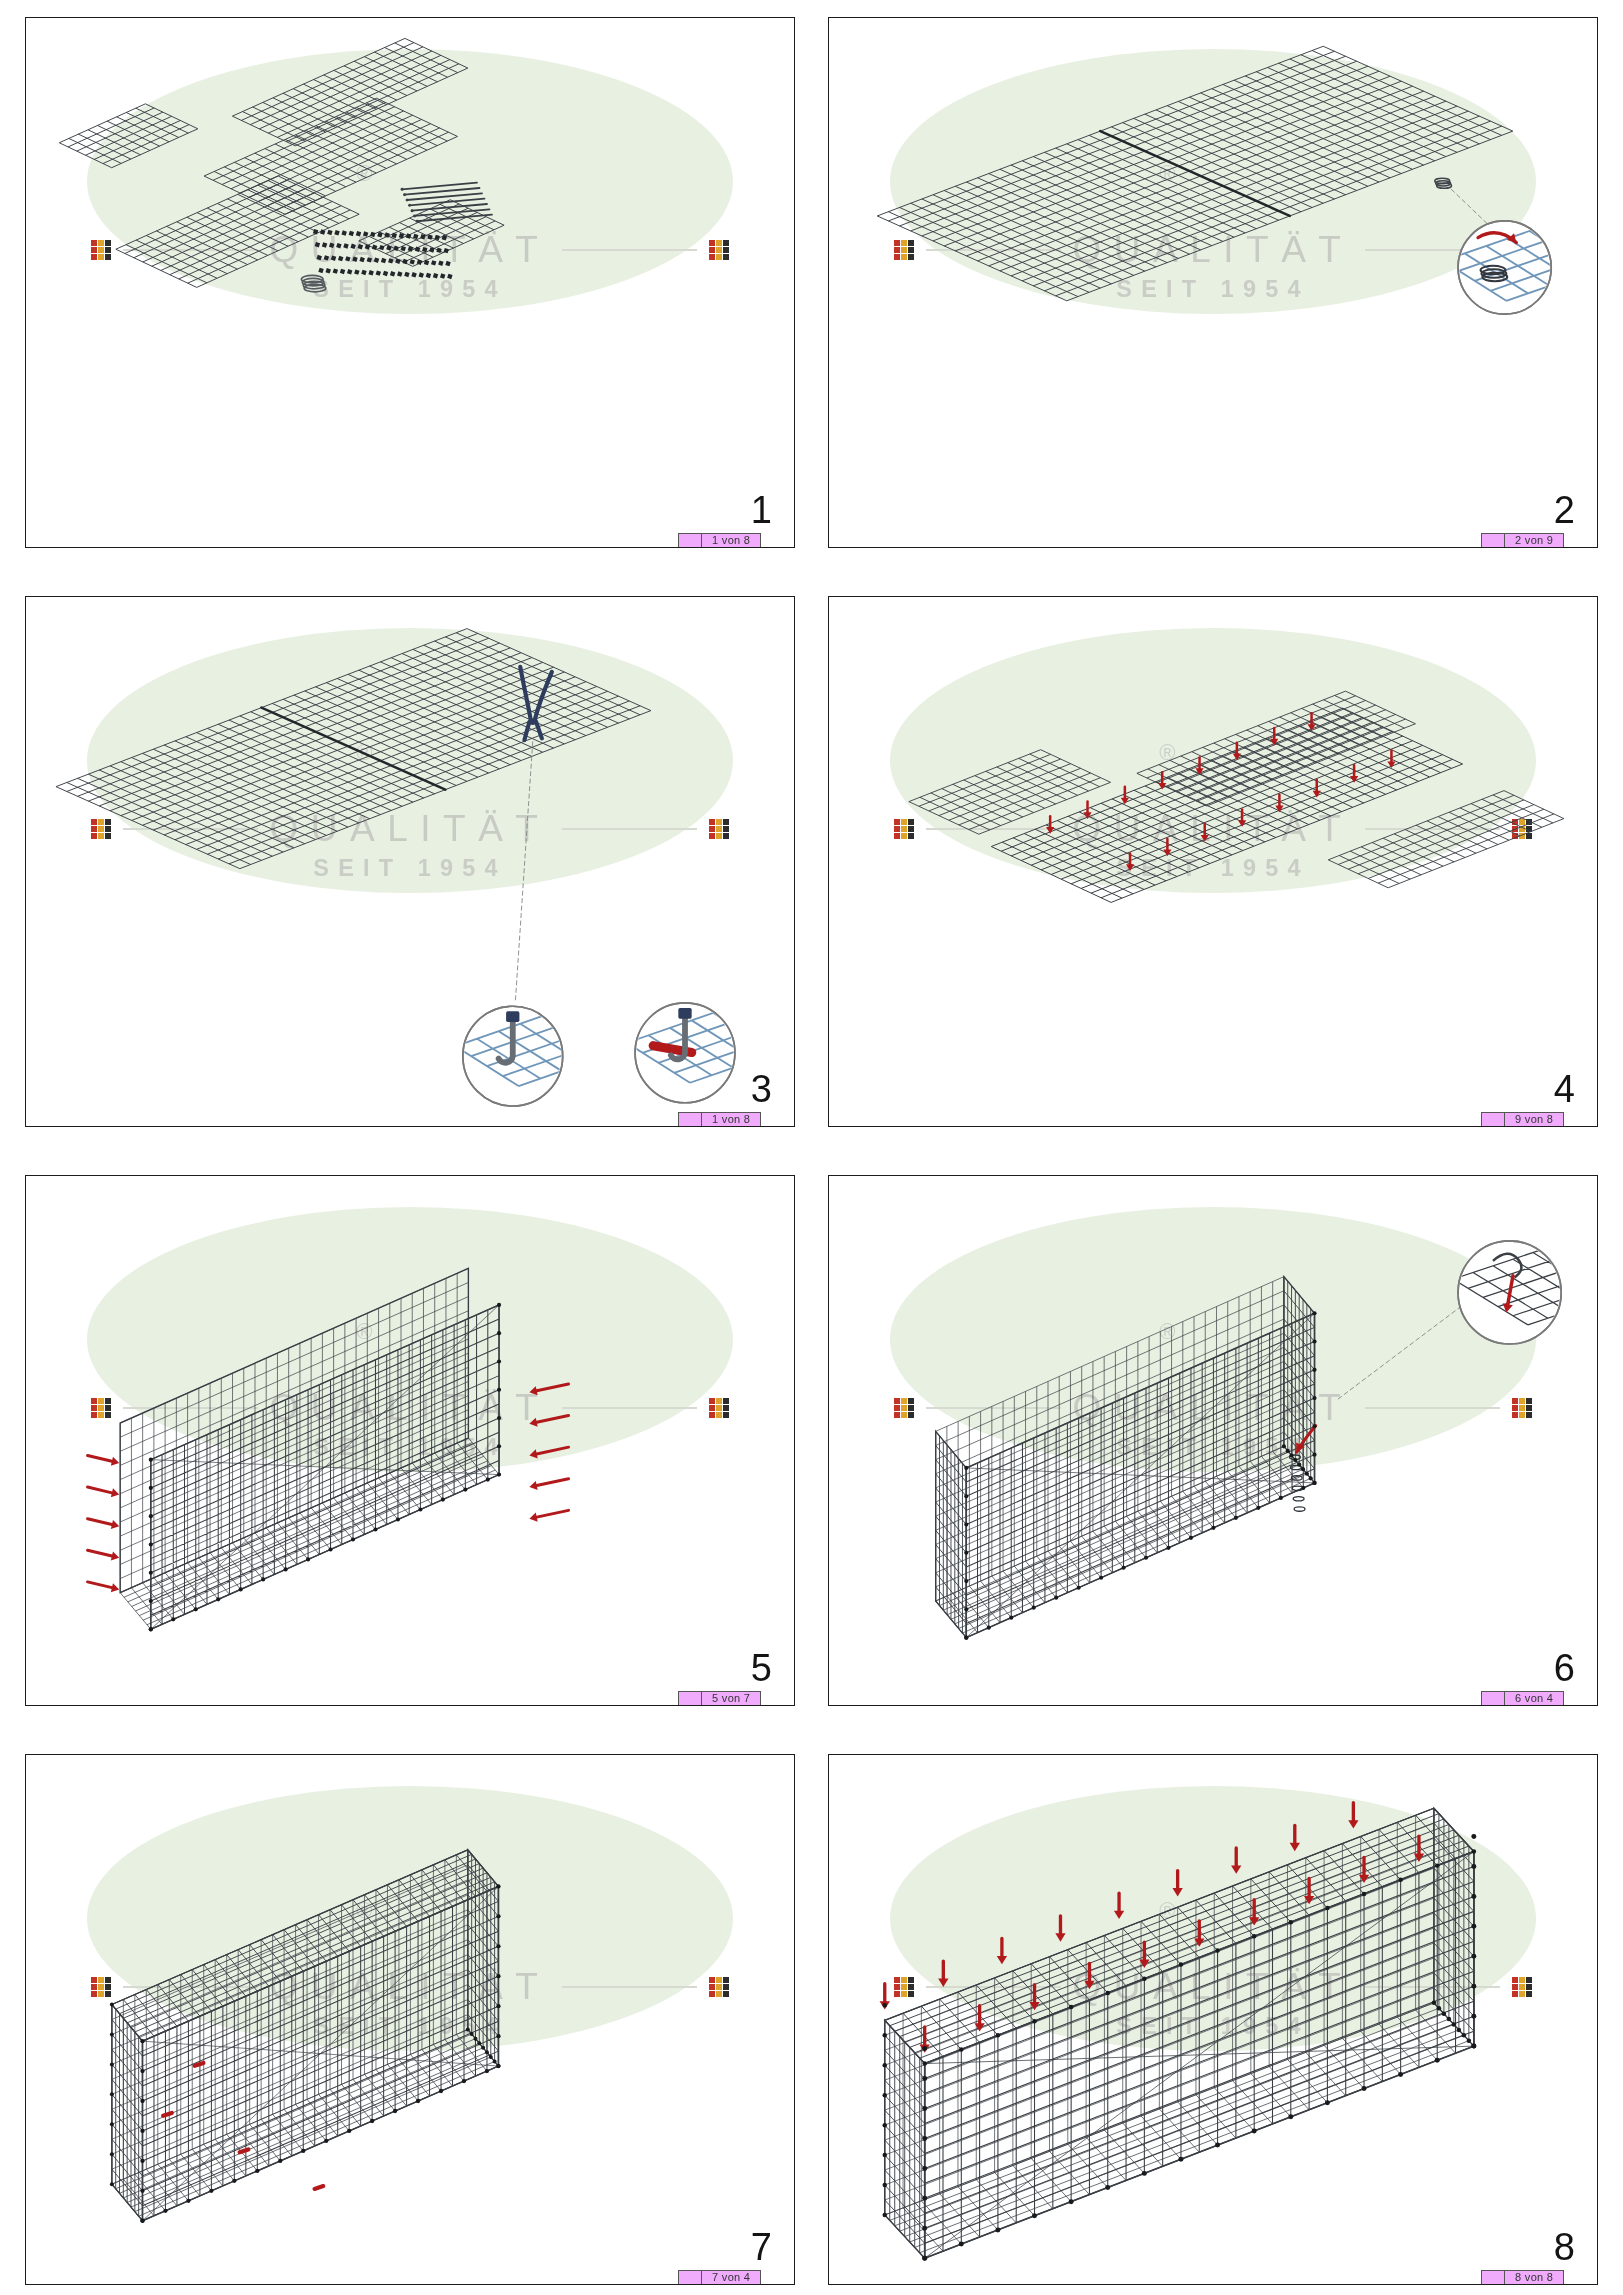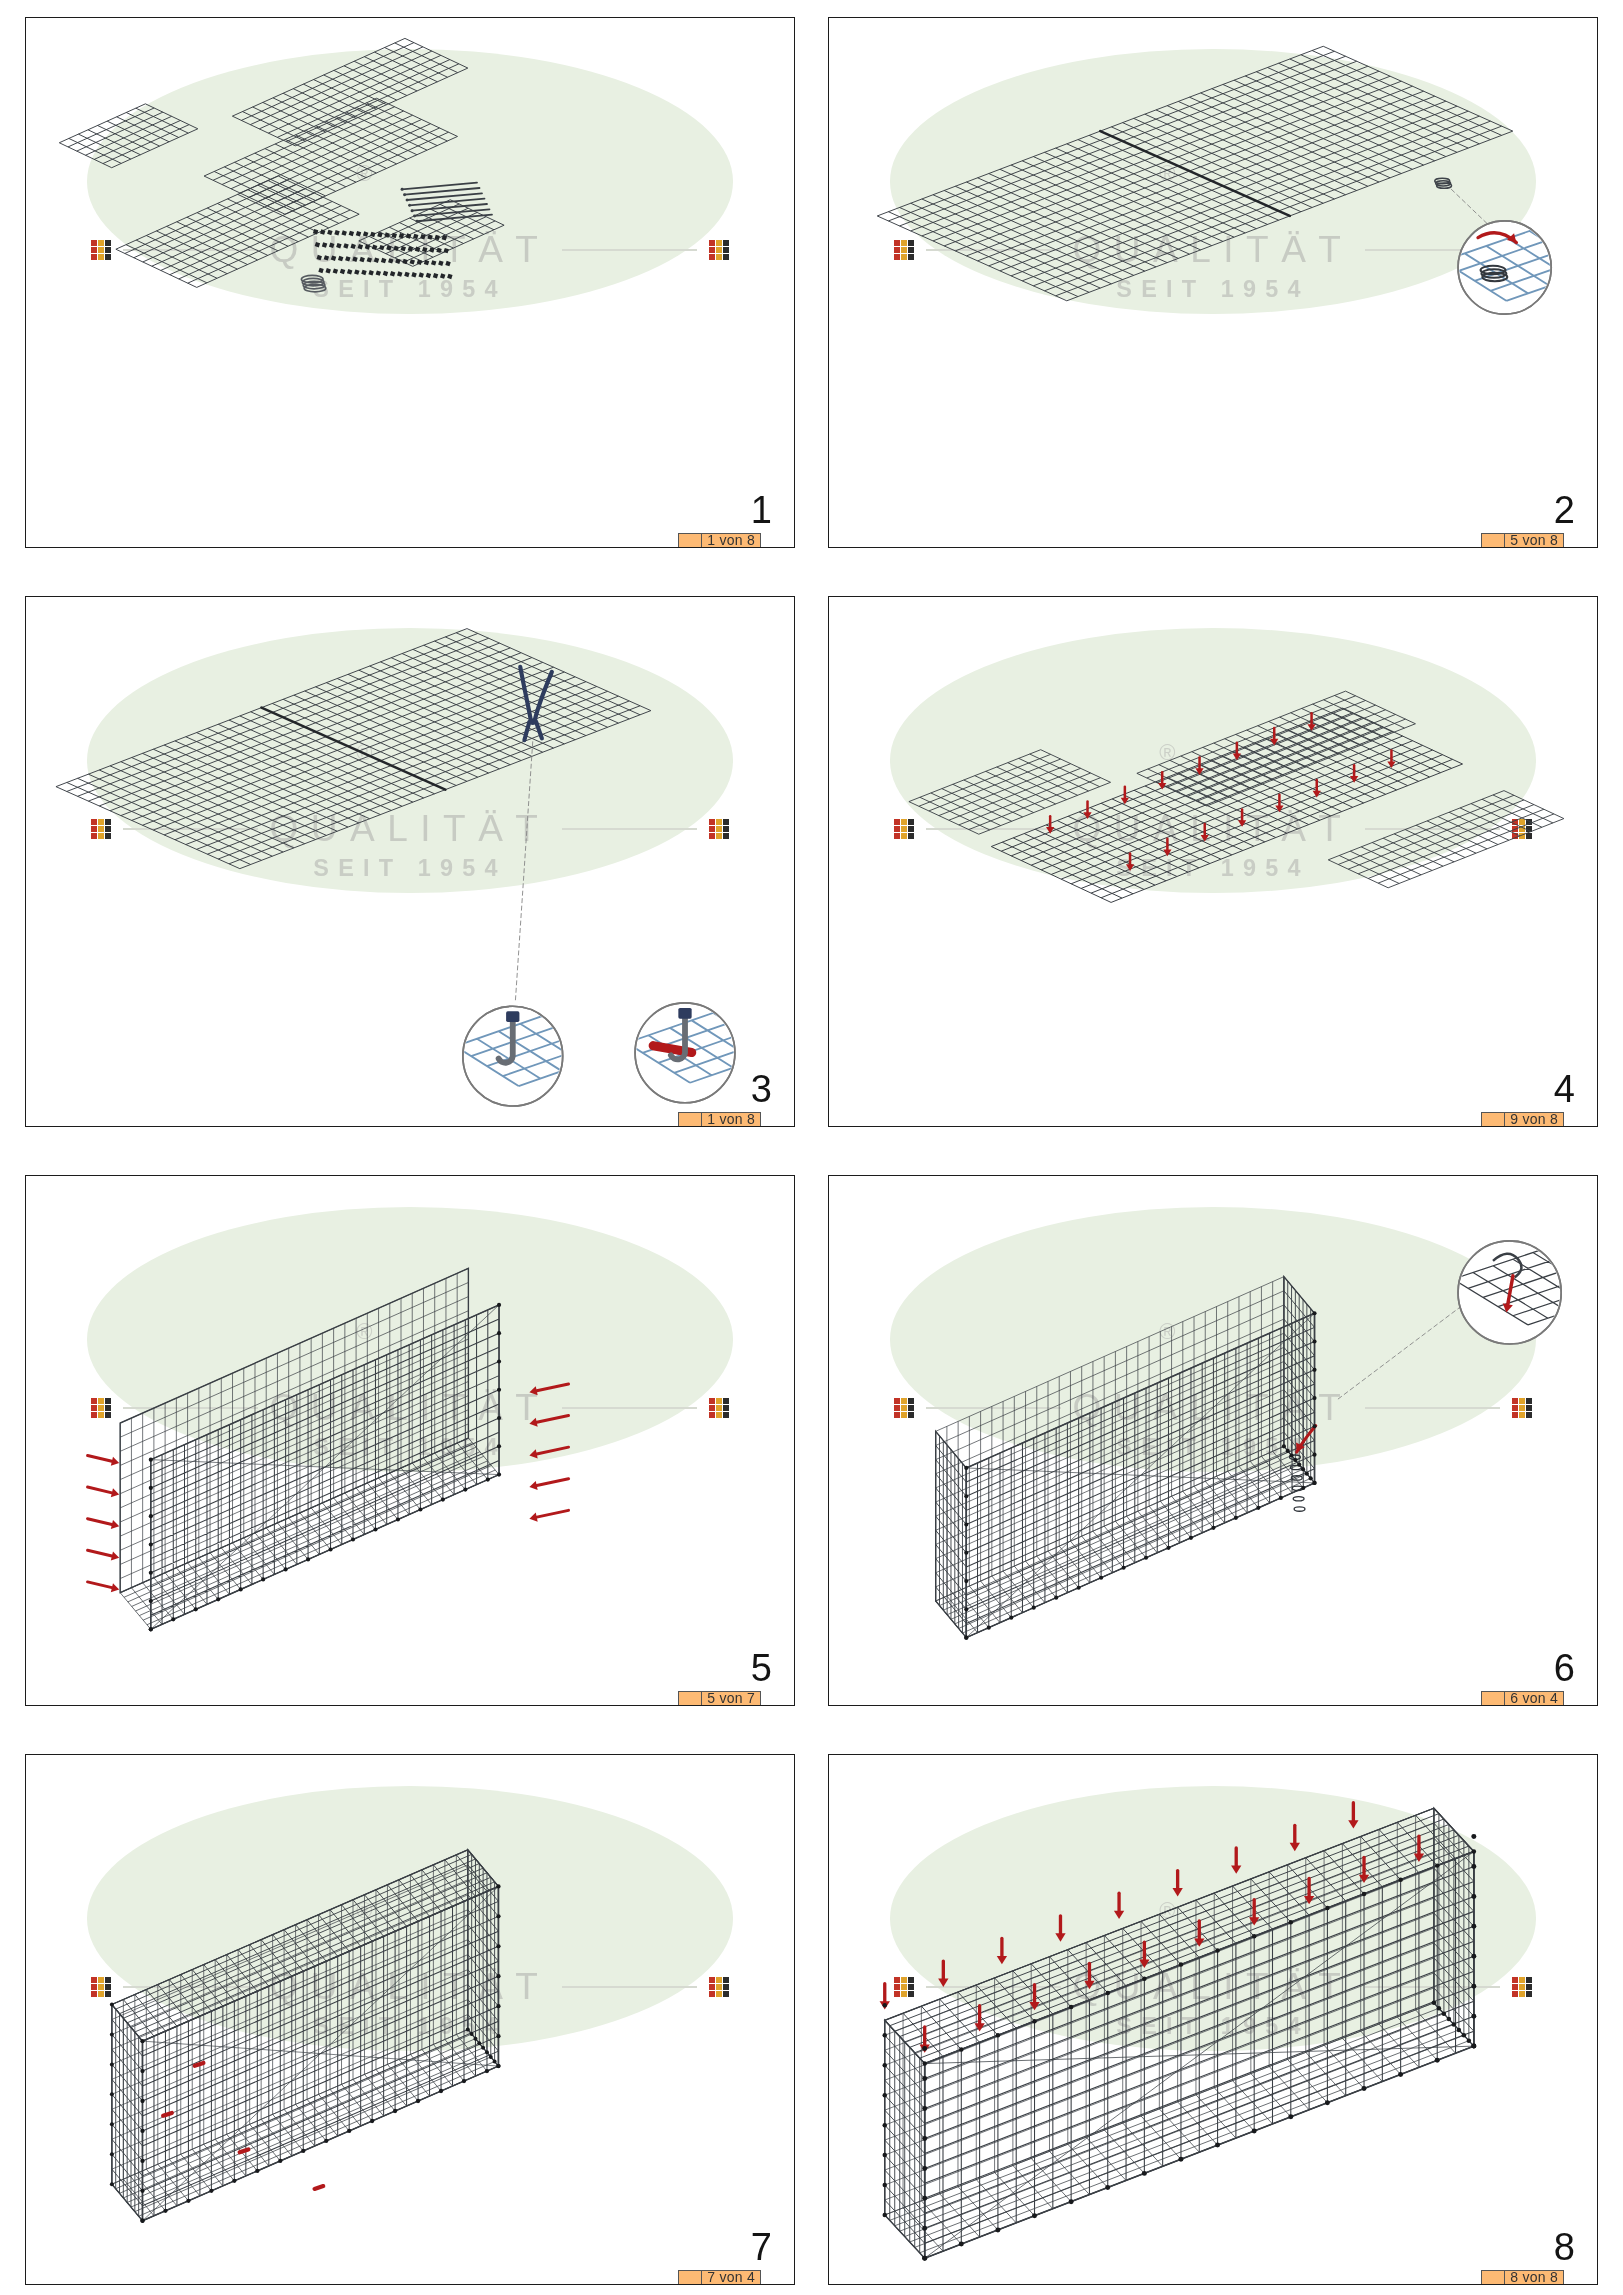--- a/index.html
+++ b/index.html
@@ -10,21 +10,21 @@
     position:absolute;inset:0;display:grid;
     grid-template-columns:770px 770px;grid-template-rows:repeat(4,531px);
     column-gap:33px;row-gap:48px;padding:16.7px 25px 10px 25px;
   }
   .panel{position:relative;background:#fff;border:0.8px solid #1c1c1c;overflow:hidden}
   .wm-slot{position:absolute;inset:0;z-index:1}
   .art{position:absolute;inset:0;width:100%;height:100%;z-index:2}
   .step-num{position:absolute;right:22px;bottom:15px;z-index:3;font-size:38px;color:#141414}
   .sheet-box{
     position:absolute;right:33px;bottom:0;z-index:3;width:83px;height:14px;
-    border:0.8px solid #555;border-bottom:none;display:flex;font-size:14px;color:#333;background:#fdba74
+    border:0.8px solid #555;border-bottom:none;display:flex;font-size:11px;color:#333;background:#f0abfc
   }
   .sheet-cell-a{width:23.4px;border-right:0.8px solid #555}
   .sheet-cell-b{flex:1;display:flex;align-items:center;justify-content:center;letter-spacing:0.3px;white-space:nowrap}
   
   .wm{position:absolute;inset:0}
   .wm-ellipse{position:absolute;left:8%;right:8%;top:6%;height:50%;background:#e8f0e2;border-radius:50%}
   .wm-row{position:absolute;left:8.5%;right:8.5%;top:40%;display:flex;align-items:center;gap:11.7px}
   .wm-rule{flex:1;height:1.7px;background:#d6dad1}
   .wm-title{font-size:37px;letter-spacing:12.5px;color:#c7cbc3;font-weight:400;white-space:nowrap}
   .wm-sub{position:absolute;left:0;right:0;top:48.8%;text-align:center;font-size:23.4px;font-weight:700;letter-spacing:9.2px;color:#c9cdc5}
@@ -237,21 +237,21 @@
           <ellipse cx="799.1" cy="307.2" rx="15" ry="5" fill="none" stroke="#33383e" stroke-width="2.4"></ellipse>
           <ellipse cx="800.2" cy="311.4" rx="15" ry="5" fill="none" stroke="#33383e" stroke-width="2.4"></ellipse>
           <path d="M780 264 Q804 250 826 270" stroke="#b2191b" stroke-width="4" fill="none" stroke-linecap="round"></path>
           <polygon points="826,270 823.3370694519255,258.6461988349218 814.7287963611312,267.00667934708775" fill="#b2191b"></polygon>
         </g>
         <circle cx="812" cy="300" r="56" fill="none" stroke="#7a7a7a" stroke-width="2"></circle>
       </svg>
     <div class="step-num">2</div>
     <div class="sheet-box">
       <span class="sheet-cell-a"></span>
-      <span class="sheet-cell-b">5 von 8</span>
+      <span class="sheet-cell-b">2 von 9</span>
     </div>
   </section>
 
   <section class="panel">
     <div class="wm-slot">
   <div class="wm">
     <div class="wm-ellipse"></div>
     <span class="wm-reg">®</span>
     <div class="wm-row">
       <span class="wm-logo">

